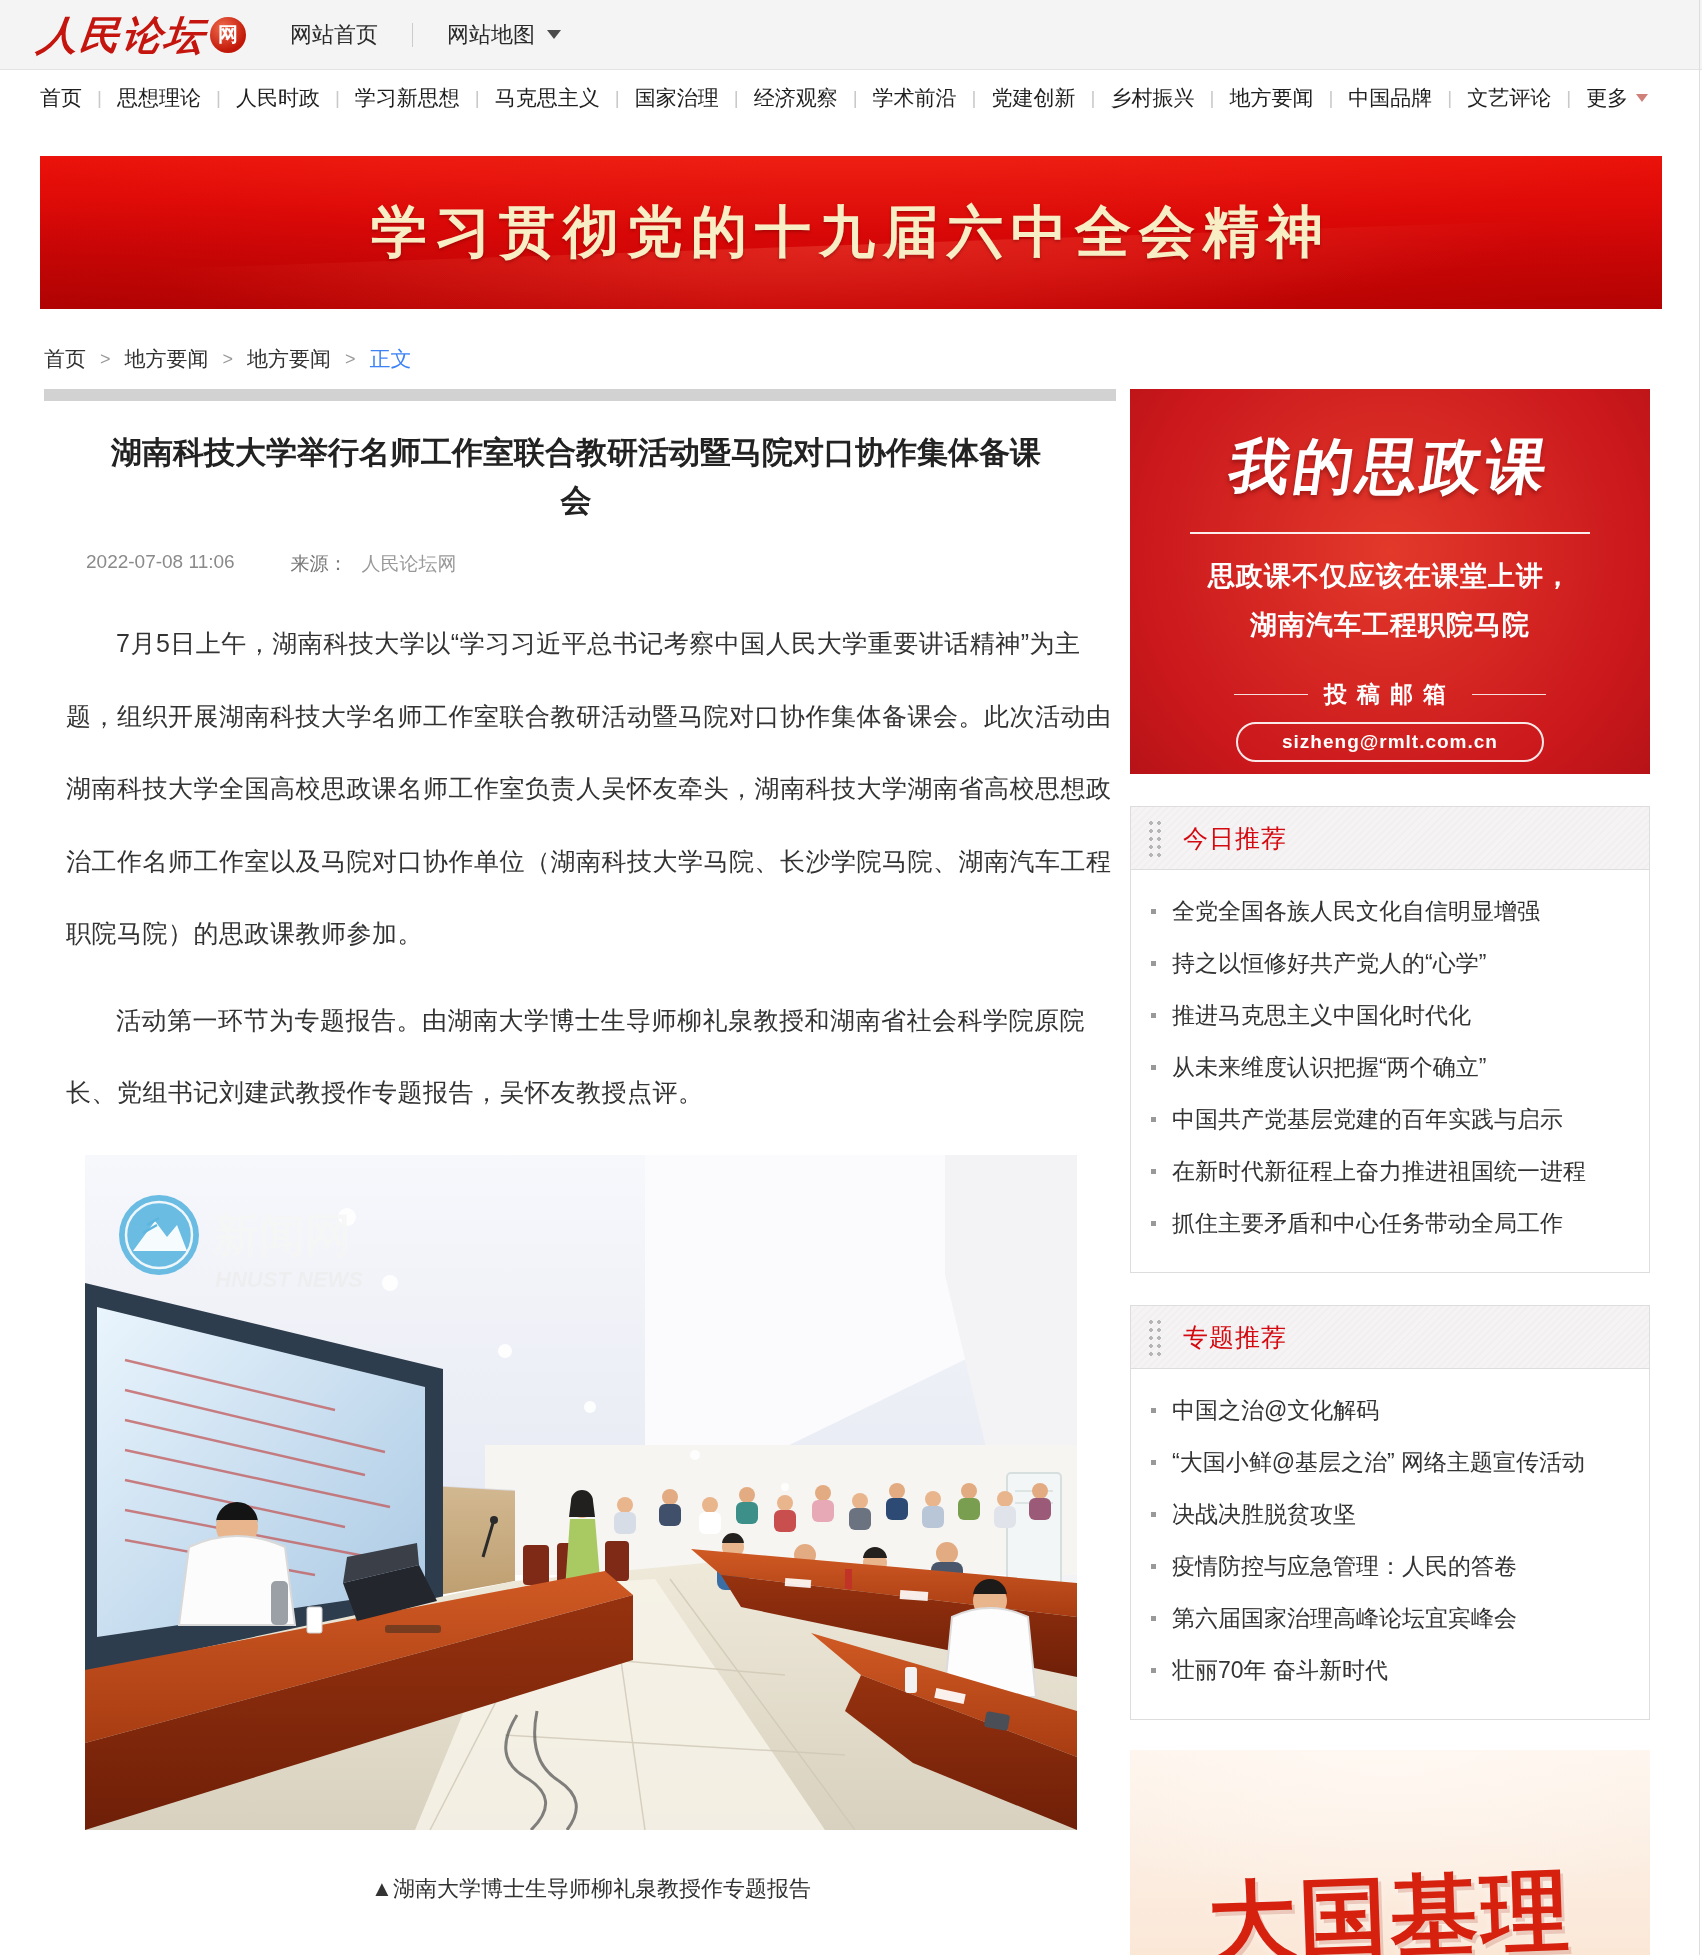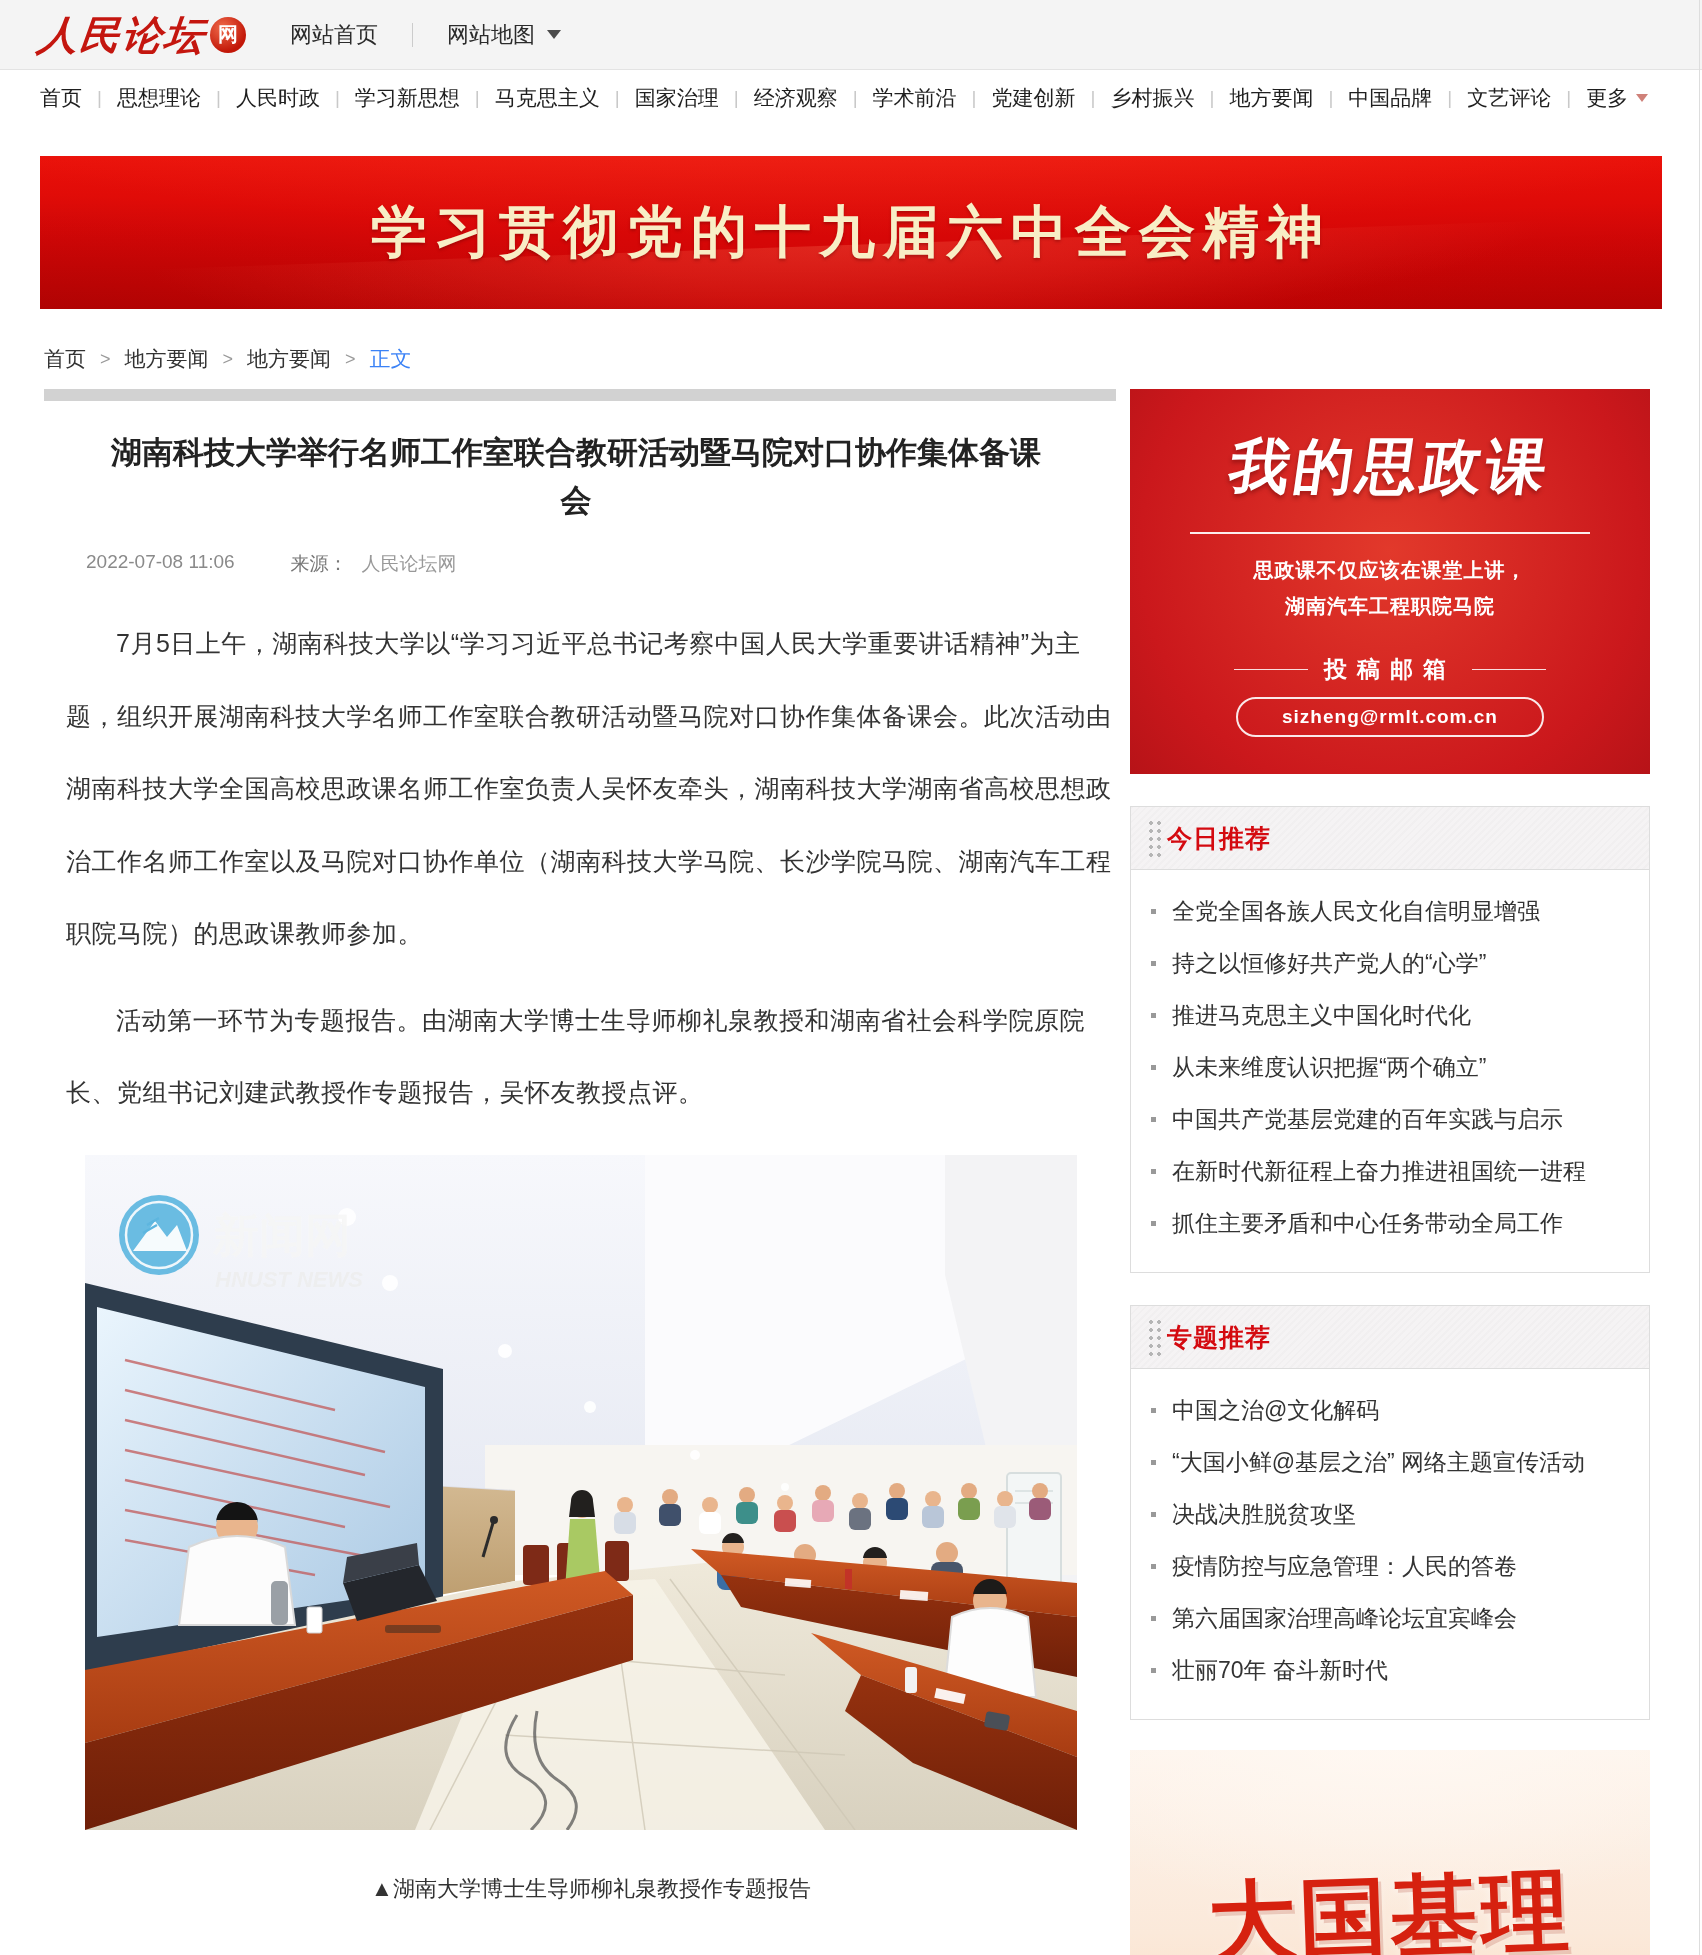--- a/index.html
+++ b/index.html
@@ -75,34 +75,34 @@
   .closing { margin-top:36px !important; }
 
   
   .promo-top { height:385px; margin-top:2px; padding:38px 20px 0 20px; text-align:center; cursor:pointer;
     background:
       radial-gradient(circle 430px at 50% 42%, #e2392b 0%, #cb181c 58%, #a30e13 100%);
     color:#fff; display:flex; flex-direction:column; align-items:center; }
   .promo-top-title { font-size:60px; font-weight:900; letter-spacing:4px;
     transform:skewX(-8deg); text-shadow:0 3px 4px rgba(80,0,0,.4); }
   .promo-top-rule { width:400px; height:2px; background:rgba(255,255,255,.92); margin:24px auto 18px auto; }
-  .promo-top-line { font-size:20px; font-weight:bold; line-height:1.8; letter-spacing:1px; }
+  .promo-top-line { font-size:27px; font-weight:bold; line-height:1.8; letter-spacing:1px; }
   .promo-mail-row { display:flex; align-items:center; margin-top:30px;justify-content:center; }
   .promo-mail-line { width:74px; height:1px; background:rgba(255,255,255,.85); }
   .promo-mail-label { font-size:23px; font-weight:bold; letter-spacing:10px; margin:0 16px; }
   .promo-email-pill { margin-top:12px; border:2px solid rgba(255,255,255,.9); border-radius:999px;
     padding:7px 44px; font-size:19px; font-weight:bold; letter-spacing:1px; }
 
   .rec-box { border:1px solid #ddd; background:#fff; margin-top:32px; }
   .rec-head { background:#f5f3f4; border-bottom:1px solid #ddd; padding:12px 16px; display:flex; align-items:center;
     background-image:repeating-linear-gradient(135deg, rgba(0,0,0,.015) 0 2px, transparent 2px 5px); }
   .rec-handle { width:16px; height:38px; flex:0 0 16px;
     background-image:radial-gradient(circle,#b5b5b5 1.6px, transparent 1.9px);
     background-size:8px 8px; }
-  .rec-title { color:#d40a10; font-size:25px; font-weight:bold; margin-left:4px; letter-spacing:1px; }
+  .rec-title { color:#d40a10; font-size:25px; font-weight:normal; margin-left:20px; letter-spacing:1px; }
   .rec-list { list-style:none; padding:16px 14px 22px 14px; }
   .rec-list li { display:flex; align-items:center; font-size:23px; color:#333;
     padding:10px 0 11px 0; cursor:pointer; white-space:nowrap; }
   .bullet { width:5px; height:5px; background:#999; margin:0 16px 0 6px; flex:0 0 5px; }
 
   .promo-bottom { height:405px; margin-top:30px; position:relative; overflow:hidden; cursor:pointer;
     background:
       radial-gradient(ellipse 300px 130px at 14% 98%, rgba(240,155,95,.85), transparent 70%),
       radial-gradient(ellipse 430px 170px at 88% 102%, rgba(246,175,120,.9), transparent 72%),
       radial-gradient(ellipse 520px 220px at 50% -4%, #fff8f2, transparent 80%),

